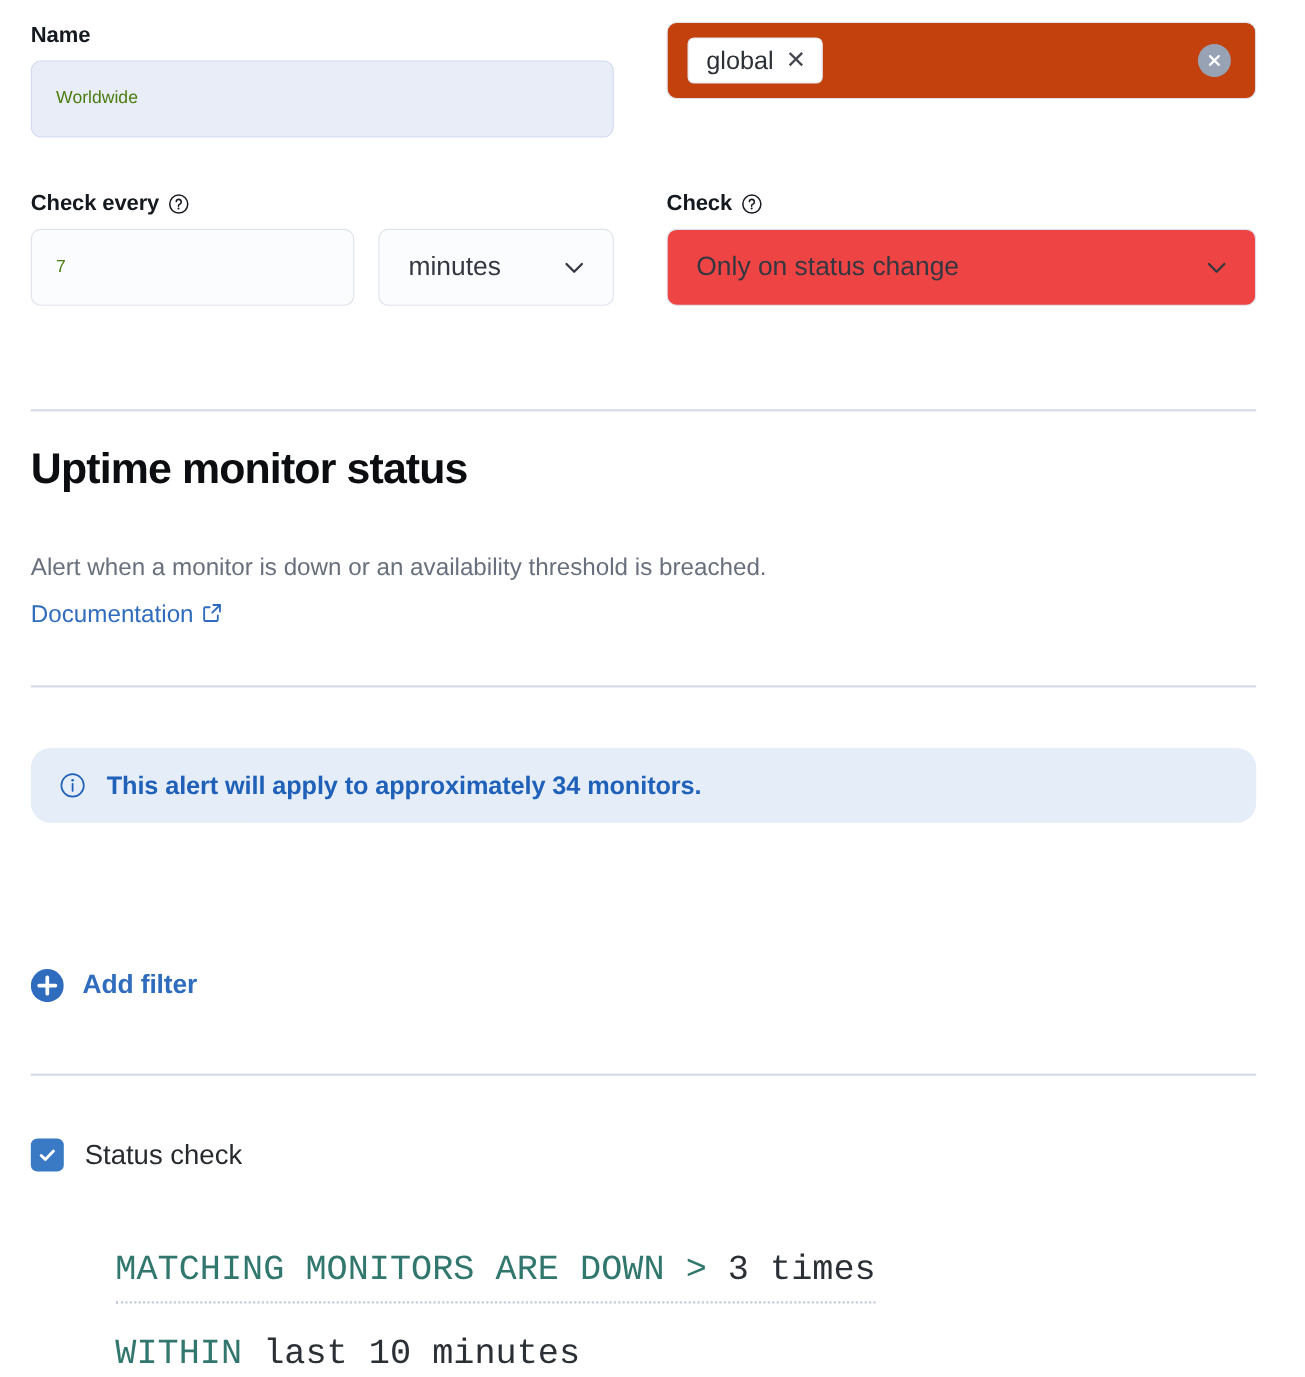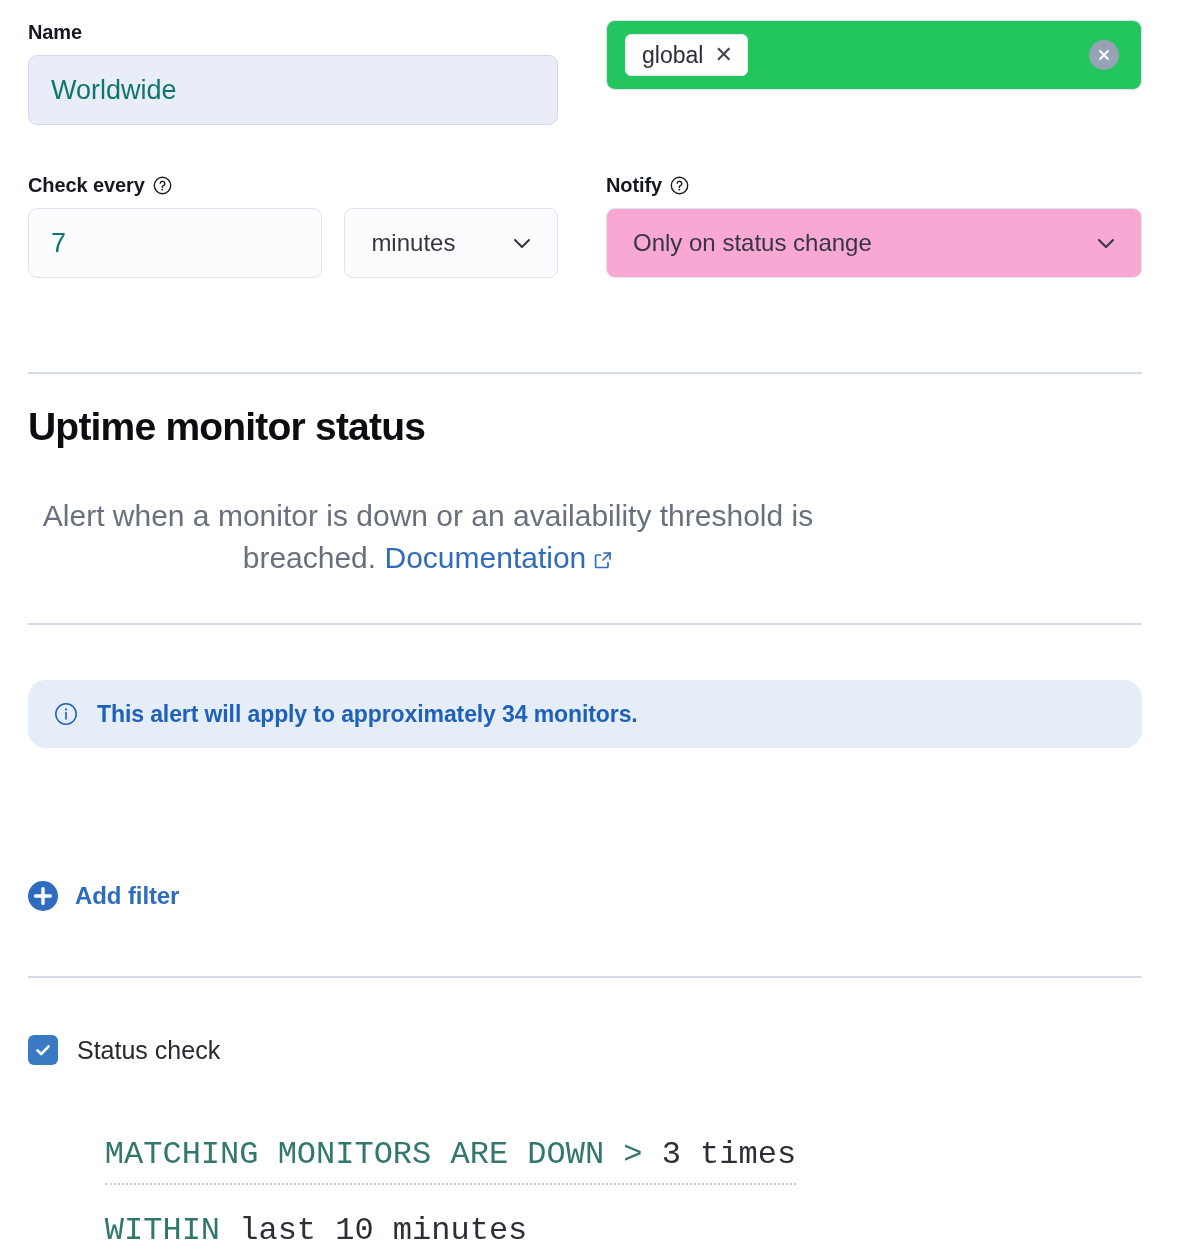--- a/index.html
+++ b/index.html
@@ -35,35 +35,35 @@
 
   
   .input-base {
     height: 70px;
     border-radius: 9px;
     border: 1px solid #dfe3ee;
     background: #fbfcfe;
     display: flex;
     align-items: center;
     padding: 0 22px;
-    font-size: 27px;
-    color: #0f766e;
+    font-size: 16px;
+    color: #4d7c0f;
   }
   .input-focused {
     background: #e8edf8;
     border: 1px solid #d2daef;
   }
   .name-input { width: 530px; }
 
   .tags-field {
     width: 536px;
     height: 70px;
     border-radius: 9px;
     border: 1px solid #dfe3ee;
-    background: #22c55e;
+    background: #c2410c;
     display: flex;
     align-items: center;
     padding: 0 16px 0 18px;
     position: relative;
   }
   .tag-pill {
     display: inline-flex;
     align-items: center;
     gap: 11px;
     height: 42px;
@@ -98,21 +98,21 @@
     justify-content: space-between;
     padding: 0 22px 0 26px;
     font-size: 24px;
     color: #343741;
   }
   .notify-select {
     width: 536px;
     height: 70px;
     border-radius: 9px;
     border: 1px solid #dfe3ee;
-    background: #f9a8d4;
+    background: #ef4444;
     display: flex; align-items: center;
     justify-content: space-between;
     padding: 0 22px 0 26px;
     font-size: 24px;
     color: #343741;
   }
   .chev { width: 26px; height: 26px; flex: none; }
   .chev svg { width: 26px; height: 26px; display: block; }
 
   .row-fields { display: flex; gap: 22px; }
@@ -134,24 +134,23 @@
     font-weight: bold;
     letter-spacing: -0.8px;
     color: #0b0d10;
     line-height: 46px;
     margin: 0;
   }
   .section-desc {
     position: absolute;
     left: 28px;
     width: 800px;
-    font-size: 30px;
+    font-size: 22px;
     line-height: 42px;
     color: #69707d;
-    text-align: center;
   }
   .doc-link { color: #2f6cbd; text-decoration: none; }
   .ext-icon { display: inline-block; width: 20px; height: 20px; vertical-align: -2px; margin-left: 7px; }
   .ext-icon svg { width: 20px; height: 20px; display: block; }
 
   
   .callout {
     position: absolute;
     left: 28px;
     width: 1114px;
@@ -298,21 +297,21 @@
             <svg viewBox="0 0 26 26" aria-hidden="true">
               <path d="M6 10 L13 17 L20 10" fill="none" stroke="#343741" stroke-width="2.1" stroke-linecap="round" stroke-linejoin="round"></path>
             </svg>
           </span>
         </div>
       </div>
     </div>
 
     <div class="col-right">
       <div class="field-label">
-        <span>Notify</span>
+        <span>Check</span>
         <span class="help-icon">
           <svg viewBox="0 0 19 19" aria-hidden="true">
             <circle cx="9.5" cy="9.5" r="8.2" fill="none" stroke="#1a1c21" stroke-width="1.4"></circle>
             <path d="M7.2 7.2a2.3 2.3 0 1 1 2.8 2.6c-.5.2-.7.6-.7 1.1v.5" fill="none" stroke="#1a1c21" stroke-width="1.4" stroke-linecap="round"></path>
             <circle cx="9.3" cy="13.6" r="0.95" fill="#1a1c21"></circle>
           </svg>
         </span>
       </div>
       <div class="notify-select">
         <span>Only on status change</span>

